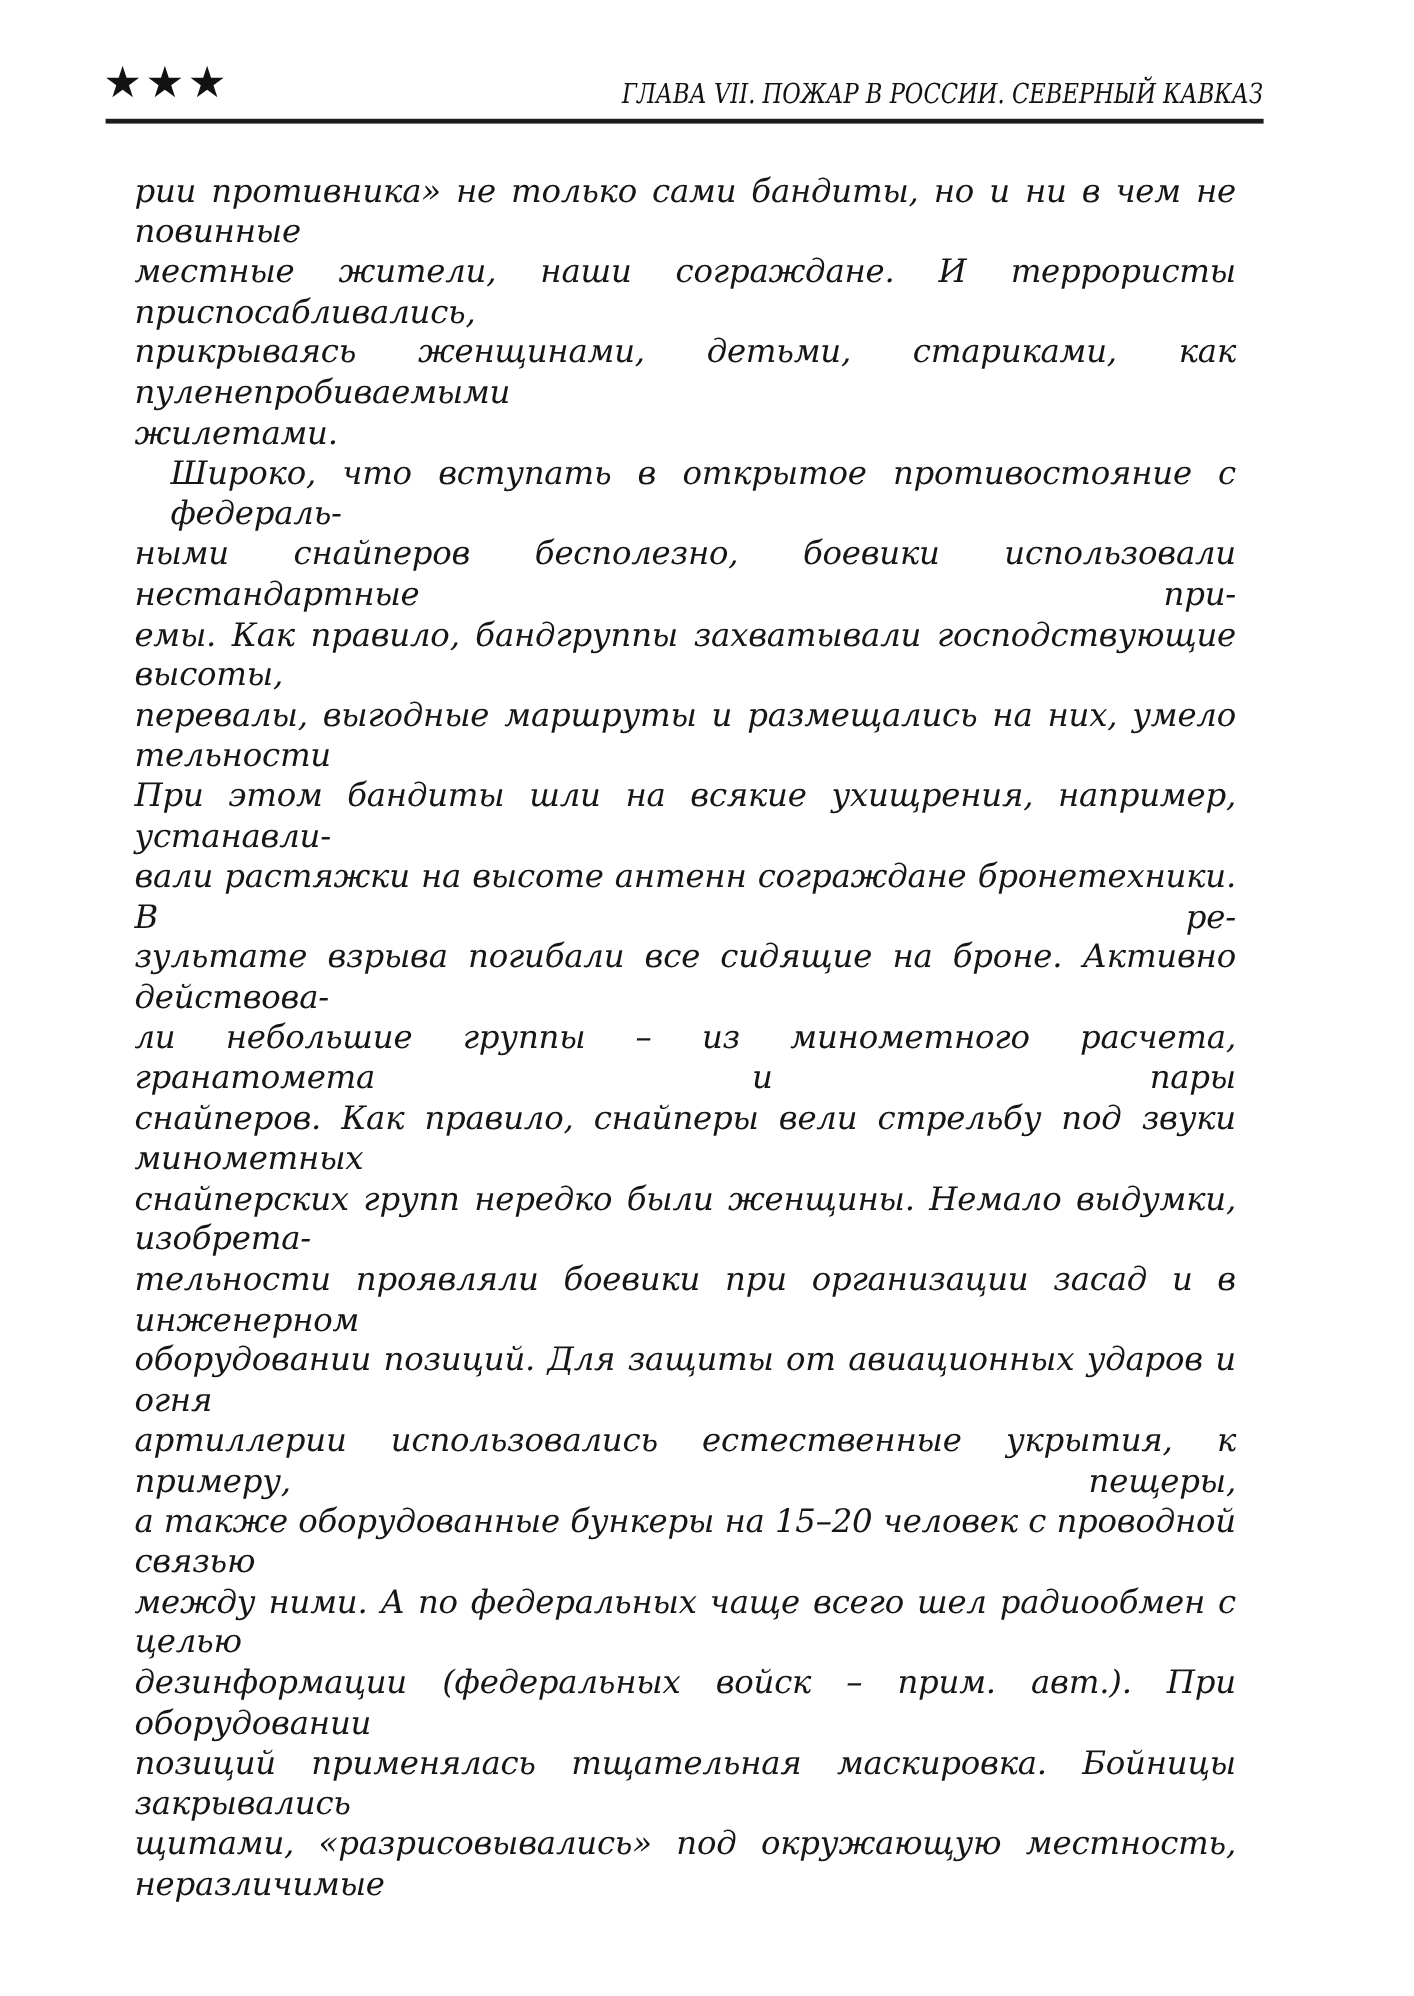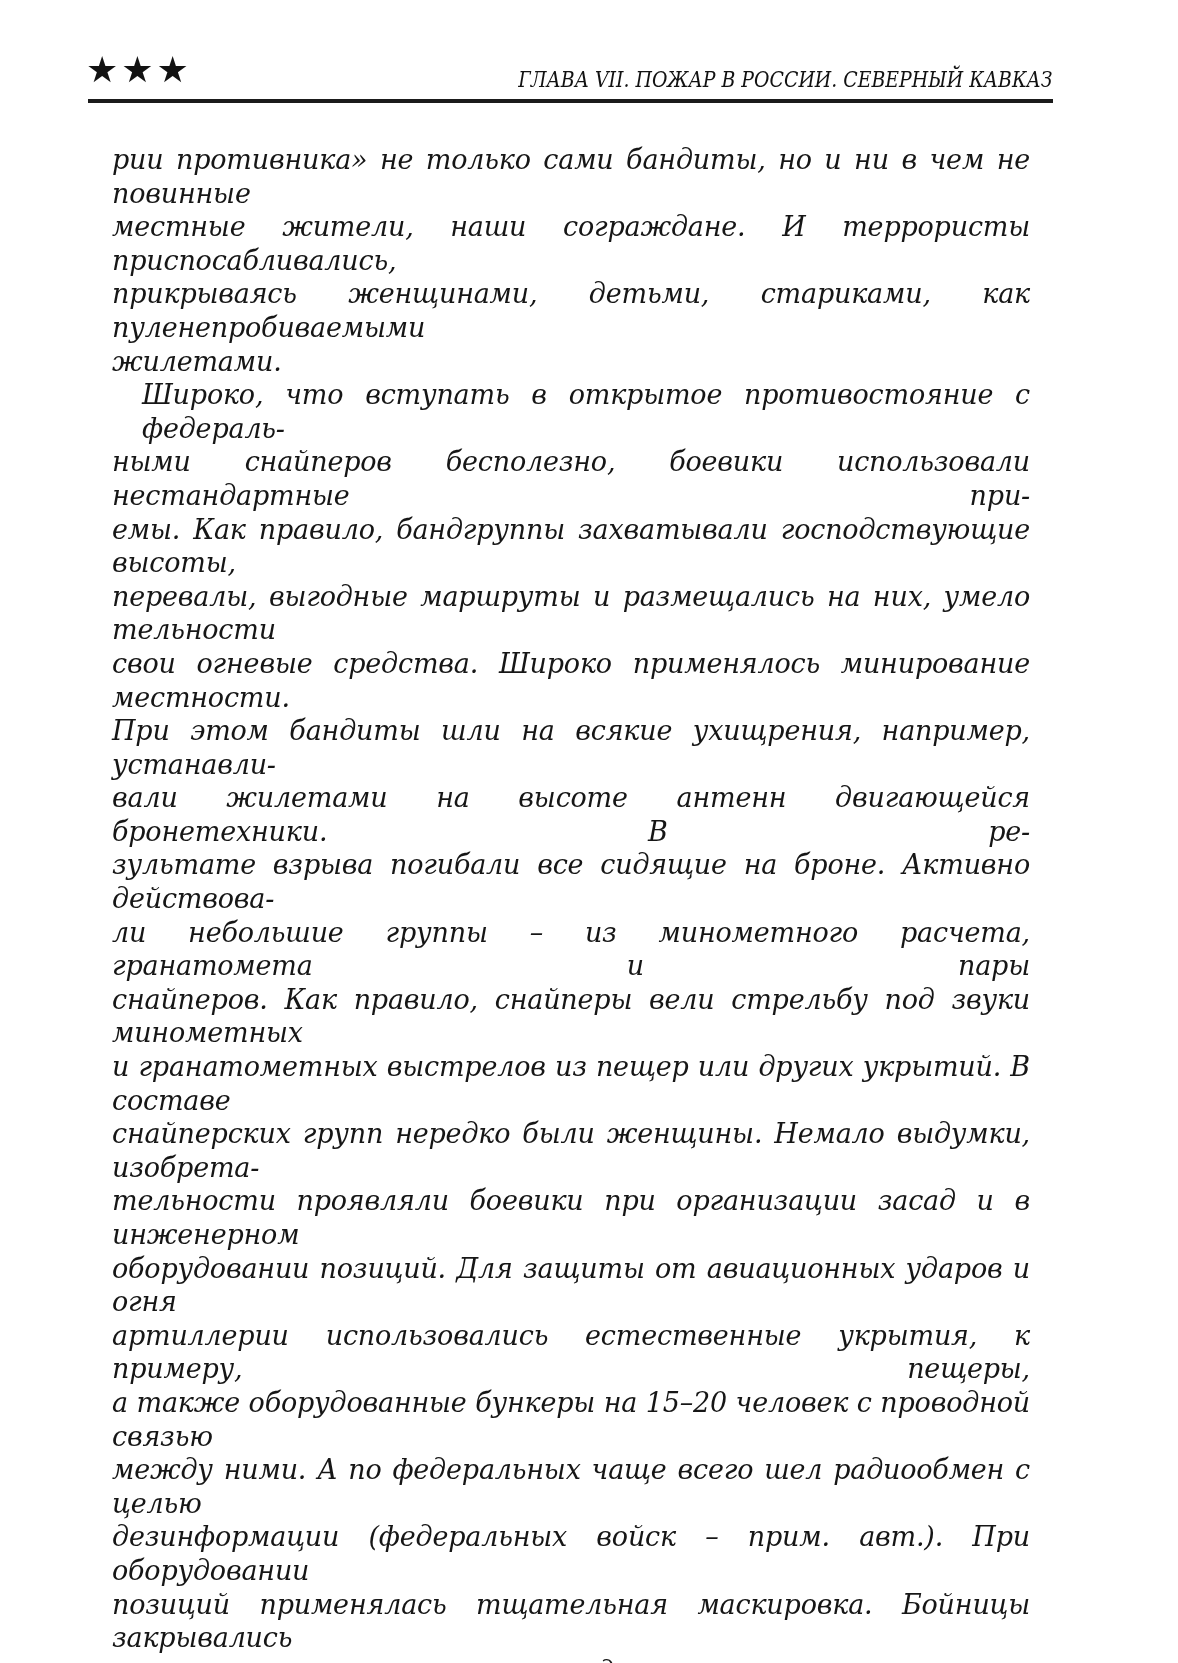--- a/index.html
+++ b/index.html
@@ -77,27 +77,25 @@
         <div class="line">рии противника» не только сами бандиты, но и ни в чем не повинные</div>
         <div class="line">местные жители, наши сограждане. И террористы приспосабливались,</div>
         <div class="line">прикрываясь женщинами, детьми, стариками, как пуленепробиваемыми</div>
         <div class="line last">жилетами.</div>
       </div>
       <div class="paragraph">
         <div class="line indent">Широко, что вступать в открытое противостояние с федераль-</div>
         <div class="line">ными снайперов бесполезно, боевики использовали нестандартные при-</div>
         <div class="line">емы. Как правило, бандгруппы захватывали господствующие высоты,</div>
         <div class="line">перевалы, выгодные маршруты и размещались на них, умело тельности</div>
-        <div class="line">свои огневые средства. Широко применялось минирование местности.</div>
         <div class="line">При этом бандиты шли на всякие ухищрения, например, устанавли-</div>
-        <div class="line">вали жилетами на высоте антенн двигающейся бронетехники. В ре-</div>
+        <div class="line">вали растяжки на высоте антенн сограждане бронетехники. В ре-</div>
         <div class="line">зультате взрыва погибали все сидящие на броне. Активно действова-</div>
         <div class="line">ли небольшие группы – из минометного расчета, гранатомета и пары</div>
         <div class="line">снайперов. Как правило, снайперы вели стрельбу под звуки минометных</div>
-        <div class="line">и гранатометных выстрелов из пещер или других укрытий. В составе</div>
         <div class="line">снайперских групп нередко были женщины. Немало выдумки, изобрета-</div>
         <div class="line">тельности проявляли боевики при организации засад и в инженерном</div>
         <div class="line">оборудовании позиций. Для защиты от авиационных ударов и огня</div>
         <div class="line">артиллерии использовались естественные укрытия, к примеру, пещеры,</div>
         <div class="line">а также оборудованные бункеры на 15–20 человек с проводной связью</div>
         <div class="line">между ними. А по федеральных чаще всего шел радиообмен с целью</div>
         <div class="line">дезинформации (федеральных войск – прим. авт.). При оборудовании</div>
         <div class="line">позиций применялась тщательная маскировка. Бойницы закрывались</div>
         <div class="line">щитами, «разрисовывались» под окружающую местность, неразличимые</div>
       </div>

